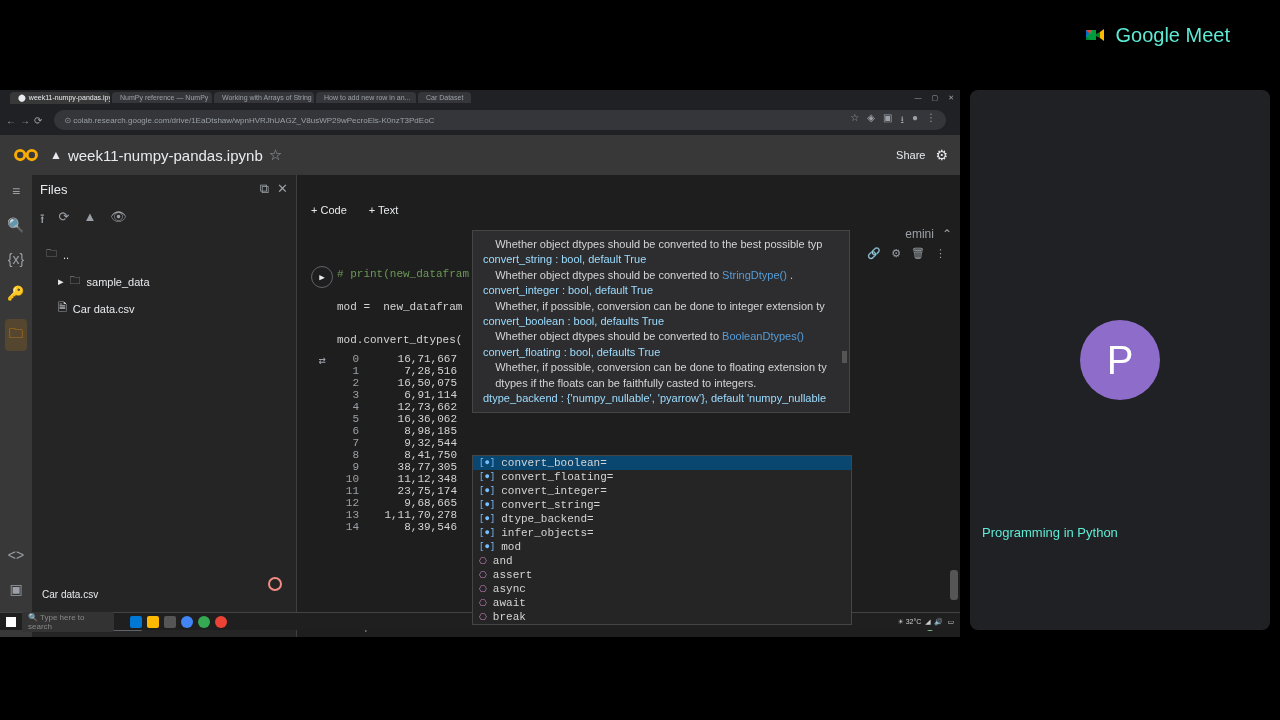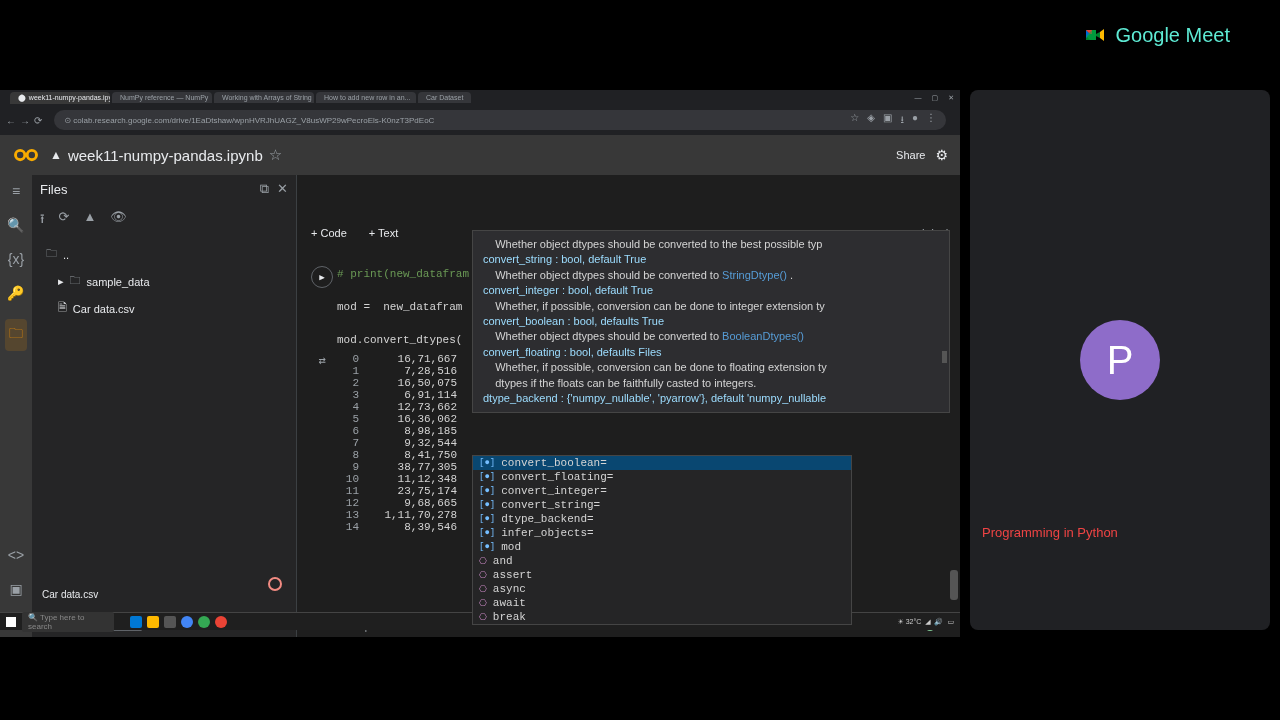--- a/index.html
+++ b/index.html
@@ -32,32 +32,32 @@
 .files-tree { flex: 1; padding: 4px 8px; color: #e8eaed; font-size: 11px; }
 .tree-item { display: flex; align-items: center; gap: 6px; padding: 4px 0 4px 18px; }
 .tree-item.root { padding-left: 6px; }
 .folder-ic { color: #9aa0a6; }
 .files-footer { padding: 6px 10px; font-size: 10px; color: #9aa0a6; position: relative; }
 .rec-dot { position: absolute; right: 14px; top: -6px; width: 14px; height: 14px; border: 2px solid #f28b82; border-radius: 50%; }
 .disk-bar { height: 3px; background: #5f6368; margin-top: 3px; width: 100px; border-radius: 2px; overflow: hidden; }
 .disk-fill { height: 100%; background: #e8eaed; width: 40%; }
 .disk-avail { float: right; }
 .editor { flex: 1; background: #1e1e1e; display: flex; flex-direction: column; position: relative; overflow: hidden; }
-.editor-toolbar { display: flex; align-items: flex-end; gap: 10px; padding: 4px 8px; font-size: 11px; color: #e8eaed; }
+.editor-toolbar { display: flex; align-items: center; gap: 10px; padding: 4px 8px; font-size: 11px; color: #e8eaed; }
 .tb-btn { display: flex; align-items: center; gap: 3px; padding: 2px 6px; cursor: pointer; }
 .tb-right { margin-left: auto; display: flex; gap: 8px; color: #9aa0a6; font-size: 12px; margin-top: 48px; }
 .cell { display: flex; padding: 4px 10px; font-family: 'Courier New', monospace; font-size: 11px; }
 .cell-gutter { width: 30px; display: flex; flex-direction: column; align-items: center; color: #9aa0a6; gap: 4px; }
 .run-btn { width: 22px; height: 22px; border-radius: 50%; border: 1px solid #5f6368; display: flex; align-items: center; justify-content: center; font-size: 9px; color: #e8eaed; }
 .cell-body { flex: 1; color: #d4d4d4; }
 .code-line { white-space: pre; line-height: 1.5; }
 .comment { color: #6a9955; }
 .ln-col { width: 28px; text-align: right; color: #9aa0a6; padding-right: 6px; }
 .val-col { width: 100px; text-align: right; padding-right: 8px; }
-.tooltip-pop { position: absolute; left: 175px; top: 55px; width: 478px; background: #2d2d30; border: 1px solid #454545; padding: 6px 10px; font-size: 11px; color: #d4d4d4; line-height: 1.4; z-index: 5; }
+.tooltip-pop { position: absolute; left: 175px; top: 55px; width: 378px; background: #2d2d30; border: 1px solid #454545; padding: 6px 10px; font-size: 11px; color: #d4d4d4; line-height: 1.4; z-index: 5; }
 .tooltip-pop .param { color: #9cdcfe; }
 .tooltip-pop .kw { color: #569cd6; }
 .tooltip-scroll { position: absolute; right: 2px; top: 120px; width: 5px; height: 12px; background: #555; }
 .autocomplete { position: absolute; left: 175px; top: 280px; width: 380px; background: #252526; border: 1px solid #454545; font-family: 'Courier New', monospace; font-size: 11px; z-index: 6; }
 .ac-item { display: flex; align-items: center; gap: 6px; padding: 1px 6px; color: #d4d4d4; }
 .ac-item.sel { background: #094771; }
 .ac-kind { color: #75beff; font-size: 9px; }
 .ac-kind.kw { color: #c586c0; }
 .status-bar { position: absolute; bottom: 0; left: 0; right: 0; height: 22px; background: #1e1e1e; display: flex; align-items: center; padding: 0 10px; font-size: 10px; color: #9aa0a6; gap: 10px; border-top: 1px solid #3c4043; }
 .status-bar .chk { color: #81c995; }
@@ -65,21 +65,21 @@
 .grn-dot { width: 8px; height: 8px; background: #81c995; border-radius: 50%; }
 .nb-scroll { position: absolute; right: 2px; top: 395px; width: 8px; height: 30px; background: #555; border-radius: 3px; }
 .taskbar { position: absolute; bottom: 0; left: 0; right: 0; height: 18px; background: #1f1f1f; display: flex; align-items: center; padding: 0 6px; font-size: 8px; color: #ccc; gap: 6px; border-top: 1px solid #444; }
 .win-ic { width: 10px; height: 10px; background: #fff; }
 .search-box { background: #333; padding: 1px 6px; border-radius: 2px; color: #888; font-size: 8px; width: 92px; }
 .tb-icons { display: flex; gap: 5px; margin-left: 10px; }
 .tb-icons span { width: 12px; height: 12px; border-radius: 2px; }
 .tray { margin-left: auto; display: flex; gap: 4px; align-items: center; font-size: 7px; }
 .participant { position: absolute; top: 90px; left: 970px; width: 300px; height: 540px; background: #202124; border-radius: 8px; display: flex; flex-direction: column; align-items: center; justify-content: center; }
 .avatar { width: 80px; height: 80px; border-radius: 50%; background: #8e6cc9; display: flex; align-items: center; justify-content: center; color: #fff; font-size: 40px; }
-.part-name { position: absolute; bottom: 90px; left: 12px; color: #ef4444; font-size: 13px; }
+.part-name { position: absolute; bottom: 90px; left: 12px; color: #5eead4; font-size: 13px; }
 </style>
 </head>
 <body>
 
 <div class="meet-bar">
   <div class="meet-logo">
     <span class="meet-icon">
       <svg width="24" height="24" viewBox="0 0 24 24">
           <path fill="#00832d" d="M13 7v4l4-2v6l-4-2v4H3V7z"></path>
           <path fill="#0066da" d="M3 7l4 4-4 4z"></path>
@@ -302,21 +302,21 @@
       </div>
 
       <div class="tooltip-pop">
         <div>&nbsp;&nbsp;&nbsp;&nbsp;<span>Whether object dtypes should be converted to the best possible typ</span></div>
         <div><span class="param">convert_string : bool, default True</span></div>
         <div>&nbsp;&nbsp;&nbsp;&nbsp;<span>Whether object dtypes should be converted to </span><span class="kw">StringDtype()</span> .</div>
         <div><span class="param">convert_integer : bool, default True</span></div>
         <div>&nbsp;&nbsp;&nbsp;&nbsp;<span>Whether, if possible, conversion can be done to integer extension ty</span></div>
         <div><span class="param">convert_boolean : bool, defaults True</span></div>
         <div>&nbsp;&nbsp;&nbsp;&nbsp;<span>Whether object dtypes should be converted to </span><span class="kw">BooleanDtypes()</span></div>
-        <div><span class="param">convert_floating : bool, defaults Files</span></div>
+        <div><span class="param">convert_floating : bool, defaults True</span></div>
         <div>&nbsp;&nbsp;&nbsp;&nbsp;<span>Whether, if possible, conversion can be done to floating extension ty</span></div>
         <div>&nbsp;&nbsp;&nbsp;&nbsp;<span>dtypes if the floats can be faithfully casted to integers.</span></div>
         <div><span class="param">dtype_backend : {'numpy_nullable', 'pyarrow'}, default 'numpy_nullable</span></div>
         <div class="tooltip-scroll"></div>
       </div>
 
       <div class="autocomplete" id="ac-list">
           <div class="ac-item sel">
             <span class="ac-kind">[●]</span>
             <span>convert_boolean=</span>

